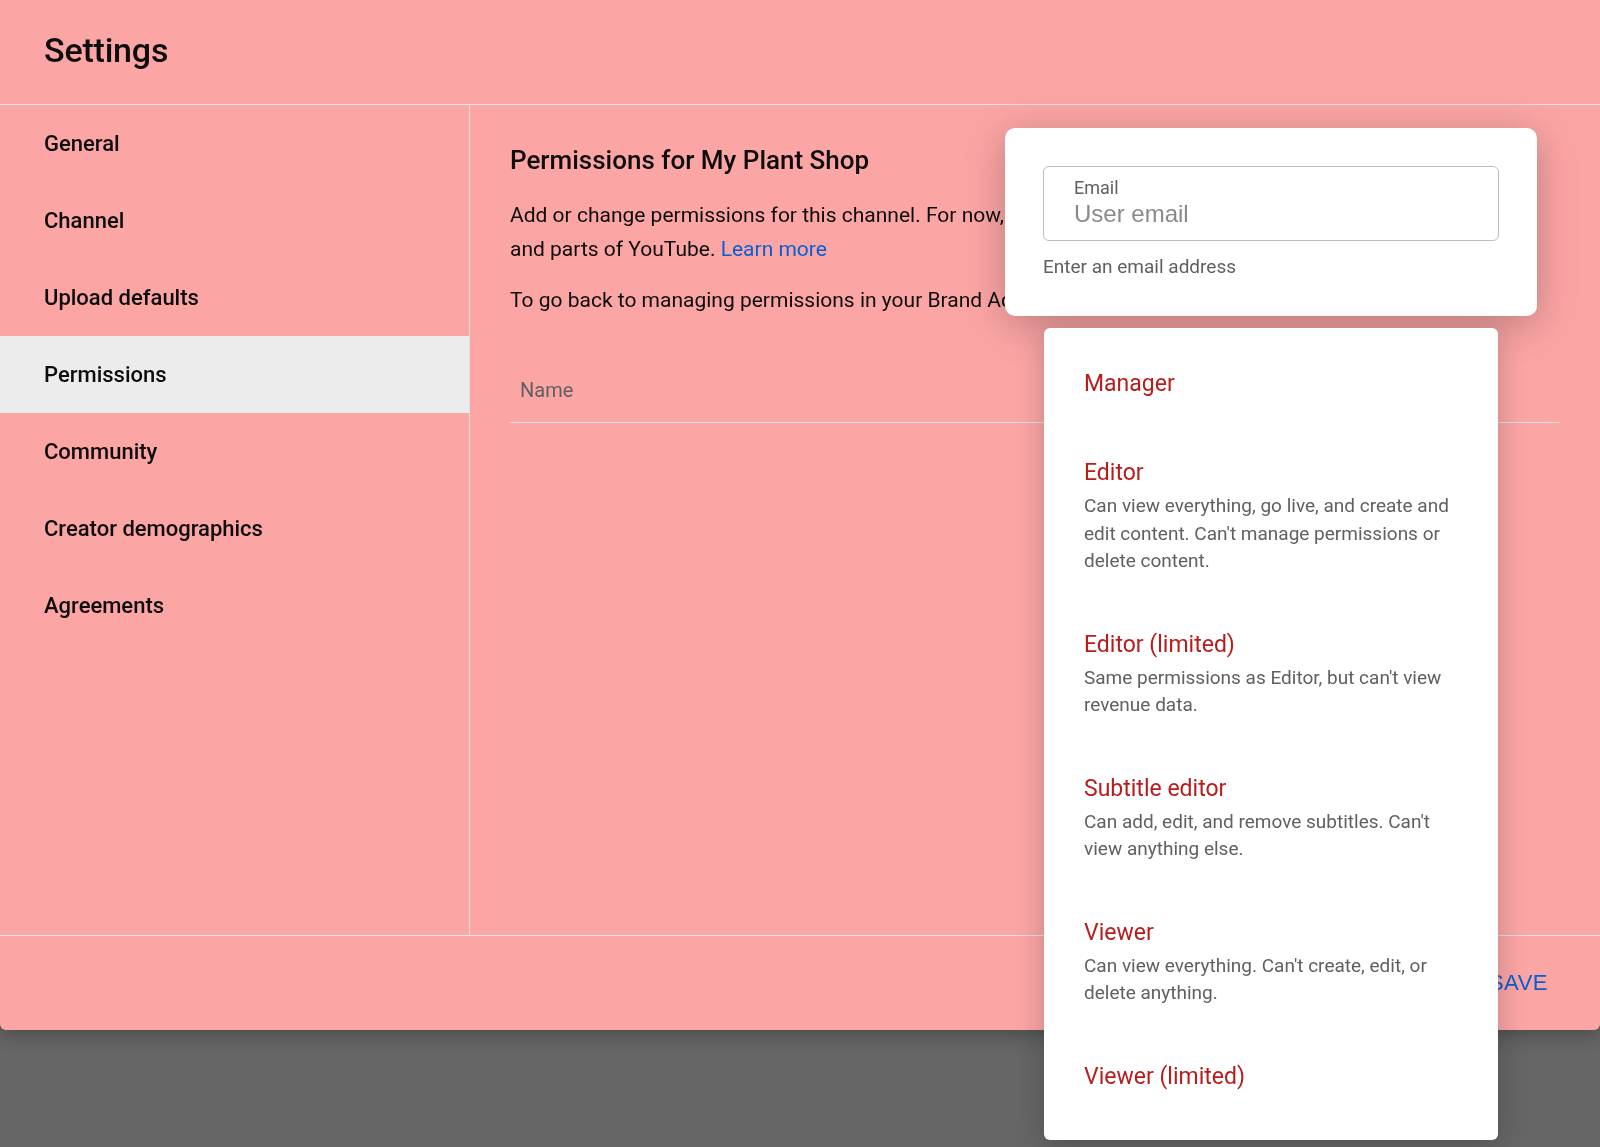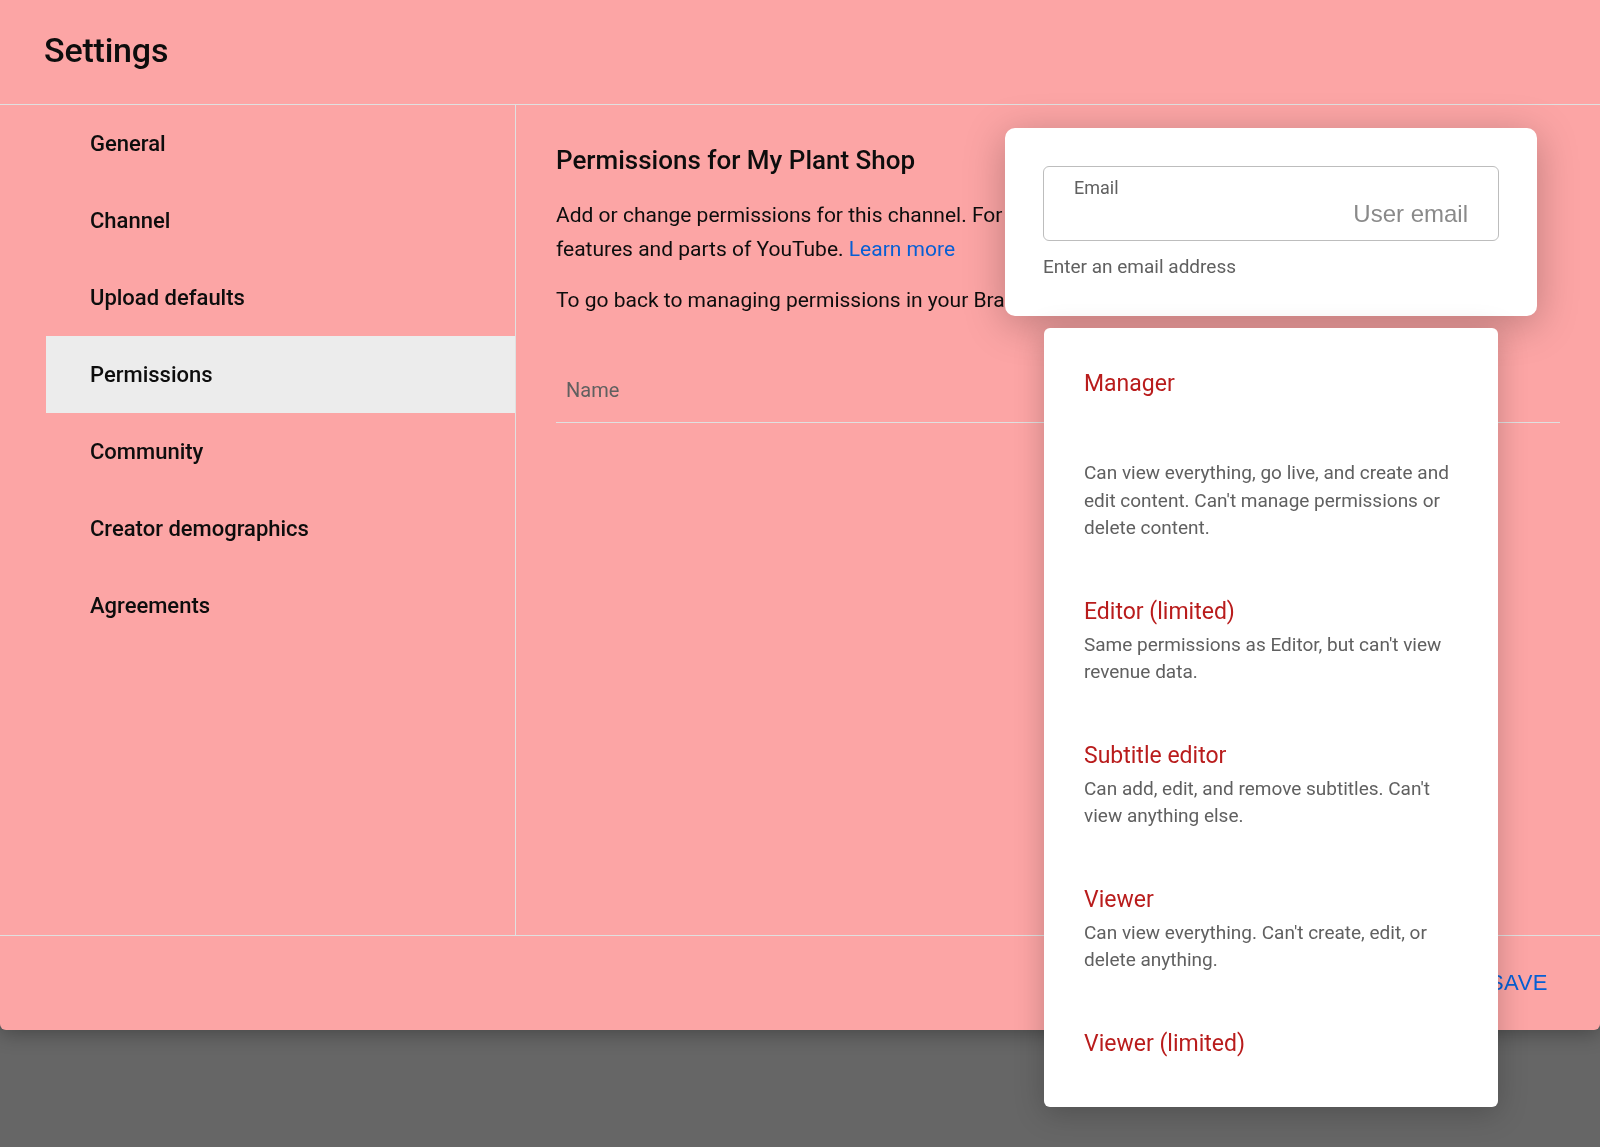--- a/index.html
+++ b/index.html
@@ -34,21 +34,20 @@
     .header h1 {
       font-size: 34px;
       font-weight: 500;
       color: #0d0d0d;
       letter-spacing: -0.2px;
     }
     .body {
       flex: 1;
       display: flex;
       min-height: 0;
-      padding-left: 46px;
     }
     .sidebar {
       width: 470px;
       border-right: 1px solid #e0e0e0;
       padding-top: 0;
     }
     .sidebar-item {
       padding: 26px 44px;
       font-size: 22px;
       font-weight: 500;
@@ -133,21 +132,20 @@
       color: #606060;
       display: block;
       margin-bottom: 2px;
     }
     .email-input {
       width: 100%;
       border: none;
       font-size: 24px;
       color: #0d0d0d;
       outline: none;
-      text-align: right;
     }
     .email-input::placeholder {
       color: #8a8a8a;
     }
     .helper {
       font-size: 19px;
       color: #606060;
     }
 
     
@@ -237,20 +235,21 @@
     <input class="email-input" type="text" placeholder="User email" style="">
   </div>
   <div class="helper">Enter an email address</div>
 </div>
 
 <div class="roles-panel">
   <div class="role">
     <div class="role-title">Manager</div>
   </div>
   <div class="role">
+    <div class="role-title">Editor</div>
     <div class="role-desc">Can view everything, go live, and create and edit content. Can't manage permissions or delete content.</div>
   </div>
   <div class="role">
     <div class="role-title">Editor (limited)</div>
     <div class="role-desc">Same permissions as Editor, but can't view revenue data.</div>
   </div>
   <div class="role">
     <div class="role-title">Subtitle editor</div>
     <div class="role-desc">Can add, edit, and remove subtitles. Can't view anything else.</div>
   </div>

